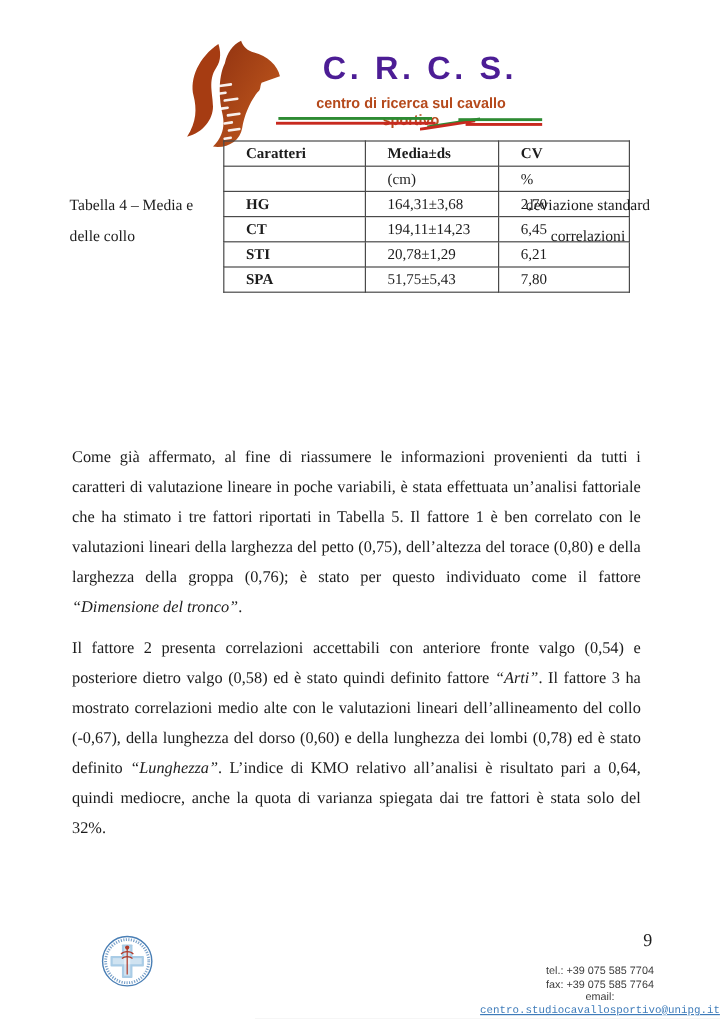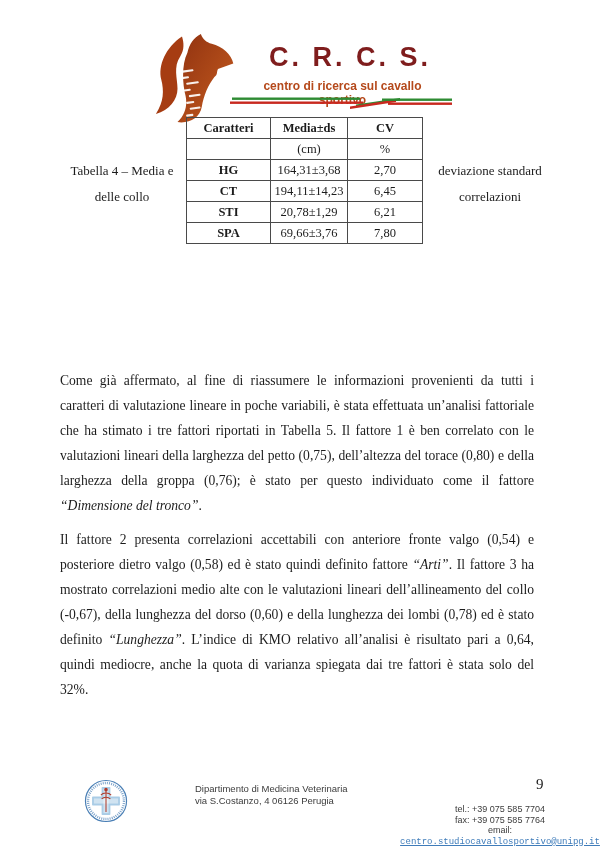--- a/index.html
+++ b/index.html
@@ -12,49 +12,49 @@
     font-family:"Liberation Serif", serif;
     color:#1c1c1c;
   }
   
   .logo-horse{position:absolute;left:152px;top:33px;width:96px;height:90px;}
   .crcs-title{
     position:absolute;left:250px;top:42px;width:200px;
     text-align:center;
     font-family:"Liberation Sans", sans-serif;
     font-weight:bold;font-size:27px;letter-spacing:3px;
-    color:#7f1d1d;
+    color:#4c1d95;
   }
   .crcs-subtitle{
     position:absolute;left:235px;top:79px;width:215px;
     text-align:center;
     font-family:"Liberation Sans", sans-serif;
     font-weight:bold;font-size:12.5px;
     transform:scaleX(0.96);transform-origin:center;
     color:#b5491b;
   }
   .ribbon{position:absolute;left:230px;top:95px;width:222px;height:14px;}
   
   .bio-table{
     position:absolute;left:186px;top:117px;
     border-collapse:collapse;
     font-size:12.5px;
   }
   .bio-table td{
     border:1px solid #4a4a4a;
-    text-align:center;vertical-align:middle;
-    height:20px;padding:0 1px;
+    text-align:left;vertical-align:middle;
+    height:20px;padding:0 18px;
   }
   .bio-table .c1{width:81px;}
   .bio-table .c2{width:74px;}
   .bio-table .c3{width:72px;}
   .bio-table .b{font-weight:bold;}
   .caption-left{
     position:absolute;left:58px;top:158px;width:128px;
-    text-align:center;font-size:13px;line-height:26px;
+    font-size:13px;line-height:26px;
   }
   .caption-right{
     position:absolute;left:424px;top:158px;width:132px;
     text-align:center;font-size:13px;line-height:26px;
   }
   
   .bodytext{
     position:absolute;left:60px;top:368px;width:487px;
     font-size:13.6px;line-height:25px;
     text-align:justify;
@@ -153,21 +153,21 @@
         <td class="c2">194,11±14,23</td>
         <td class="c3">6,45</td>
       </tr>
       <tr>
         <td class="c1 b">STI</td>
         <td class="c2">20,78±1,29</td>
         <td class="c3">6,21</td>
       </tr>
       <tr>
         <td class="c1 b">SPA</td>
-        <td class="c2">69,66±3,76</td>
+        <td class="c2">51,75±5,43</td>
         <td class="c3">7,80</td>
       </tr>
     </tbody>
   </table>
 
   <div class="caption-right">
     <div>deviazione standard</div>
     <div>correlazioni</div>
   </div>
 
@@ -188,24 +188,20 @@
       </g>
       <g stroke="#b03a2a" fill="none" stroke-width="1.4">
         <line x1="30" y1="15" x2="30" y2="45"></line>
         <path d="M23,22 C26,18 34,18 37,22"></path>
         <path d="M24,27 C27,24 33,24 36,27"></path>
       </g>
       <circle cx="30" cy="14.5" r="2.4" fill="#b03a2a"></circle>
     </svg>
   </div>
 
-  <div class="footer-dept">
-    <div>Dipartimento di Medicina Veterinaria</div>
-    <div>via S.Costanzo, 4 06126 Perugia</div>
-  </div>
 
   <div class="footer-contact">
     <div>tel.: +39 075 585 7704</div>
     <div>fax: +39 075 585 7764</div>
     <div><span>email: </span><a href="#">centro.studiocavallosportivo@unipg.it</a></div>
   </div>
 
   <div class="page-number">9</div>
 
 </div>

